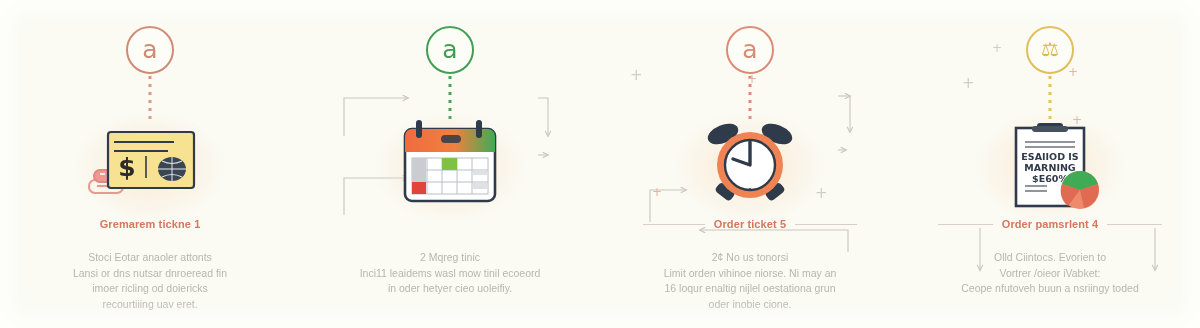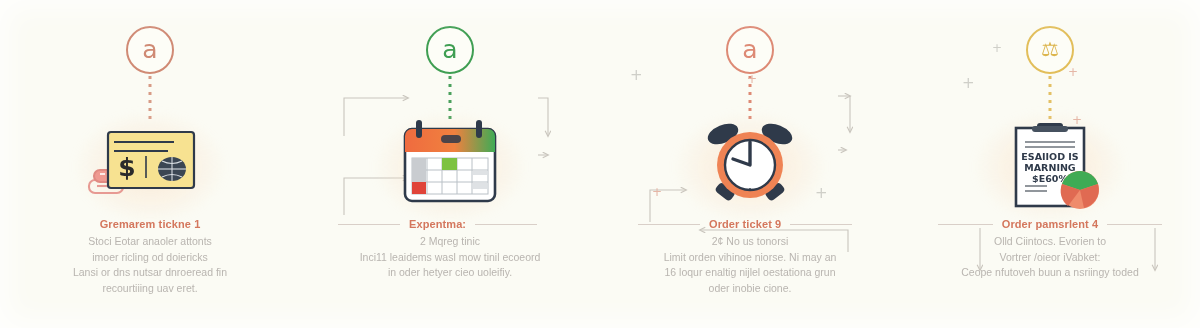--- a/index.html
+++ b/index.html
@@ -106,20 +106,21 @@
   }
 
   
   .head-row {
     position: absolute;
     left: 0;
     right: 0;
     top: 218px;
     display: flex;
     align-items: center;
+    justify-content: center;
     gap: 9px;
     padding: 0 38px;
     box-sizing: border-box;
   }
   .head-rule {
     flex: 1 1 auto;
     height: 1px;
     background: #d9cfc8;
     max-width: 62px;
   }
@@ -130,21 +131,21 @@
     color: #d4775d;
     white-space: nowrap;
     letter-spacing: .1px;
   }
 
   
   .body-copy {
     position: absolute;
     left: 8px;
     right: 8px;
-    top: 234px;
+    top: 250px;
     text-align: center;
     color: #b9b5b0;
     font-size: 10.5px;
     line-height: 15.5px;
     font-weight: 400;
   }
   .body-copy .ln { display: block; white-space: nowrap; }
 
   
   .flow {
@@ -234,22 +235,22 @@
       </div>
 
       <div class="head-row">
         <span class="head-rule hide"></span>
         <span class="head-title">Gremarem tickne 1</span>
         <span class="head-rule hide"></span>
       </div>
 
       <div class="body-copy">
         <span class="ln">Stoci Eotar anaoler attonts</span>
+        <span class="ln">Lansi or dns nutsar dnroeread fin</span>
         <span class="ln">imoer ricling od doiericks</span>
-        <span class="ln">Lansi or dns nutsar dnroeread fin</span>
         <span class="ln">recourtiiing uav eret.</span>
       </div>
     </div>
 
     <div class="panel p2">
       <div class="badge">
         <span class="glyph">a</span>
       </div>
       <div class="dots"></div>
       <div class="glow"></div>
@@ -279,25 +280,20 @@
           <rect x="32" y="40" width="14" height="24" fill="#c9ccd0"></rect>
           <rect x="32" y="64" width="14" height="12" fill="#e0443a"></rect>
           <rect x="62" y="40" width="15" height="12" fill="#7dc242"></rect>
           <g fill="#dfe2e5">
             <rect x="93" y="53" width="14" height="4"></rect>
             <rect x="93" y="65" width="14" height="6"></rect>
           </g>
         </svg>
       </div>
 
-      <div class="head-row">
-        <span class="head-rule"></span>
-        <span class="head-title">Expentma:</span>
-        <span class="head-rule"></span>
-      </div>
 
       <div class="body-copy">
         <span class="ln">2 Mqreg tinic</span>
         <span class="ln">Inci11 leaidems wasl mow tinil ecoeord</span>
         <span class="ln">in oder hetyer cieo uoleifiy.</span>
       </div>
     </div>
 
     <div class="panel p3">
       <div class="badge">
@@ -321,21 +317,21 @@
           </g>
           <circle cx="70" cy="47" r="33" fill="#ef8354"></circle>
           <circle cx="70" cy="47" r="25" fill="#ffffff" stroke="#2f3a4a" stroke-width="2.4"></circle>
           <path d="M70,47 L70,24 M70,47 L53,41" fill="none" stroke="#2f3a4a" stroke-width="3.4" stroke-linecap="round" stroke-linejoin="round"></path>
           <path d="M70,70 v3" stroke="#2f3a4a" stroke-width="1.4"></path>
         </svg>
       </div>
 
       <div class="head-row">
         <span class="head-rule"></span>
-        <span class="head-title">Order ticket 9</span>
+        <span class="head-title">Order ticket 5</span>
         <span class="head-rule"></span>
       </div>
 
       <div class="body-copy">
         <span class="ln">2¢ No us tonorsi</span>
         <span class="ln">Limit orden vihinoe niorse. Ni may an</span>
         <span class="ln">16 loqur enaltig nijlel oestationa grun</span>
         <span class="ln">oder inobie cione.</span>
       </div>
     </div>

